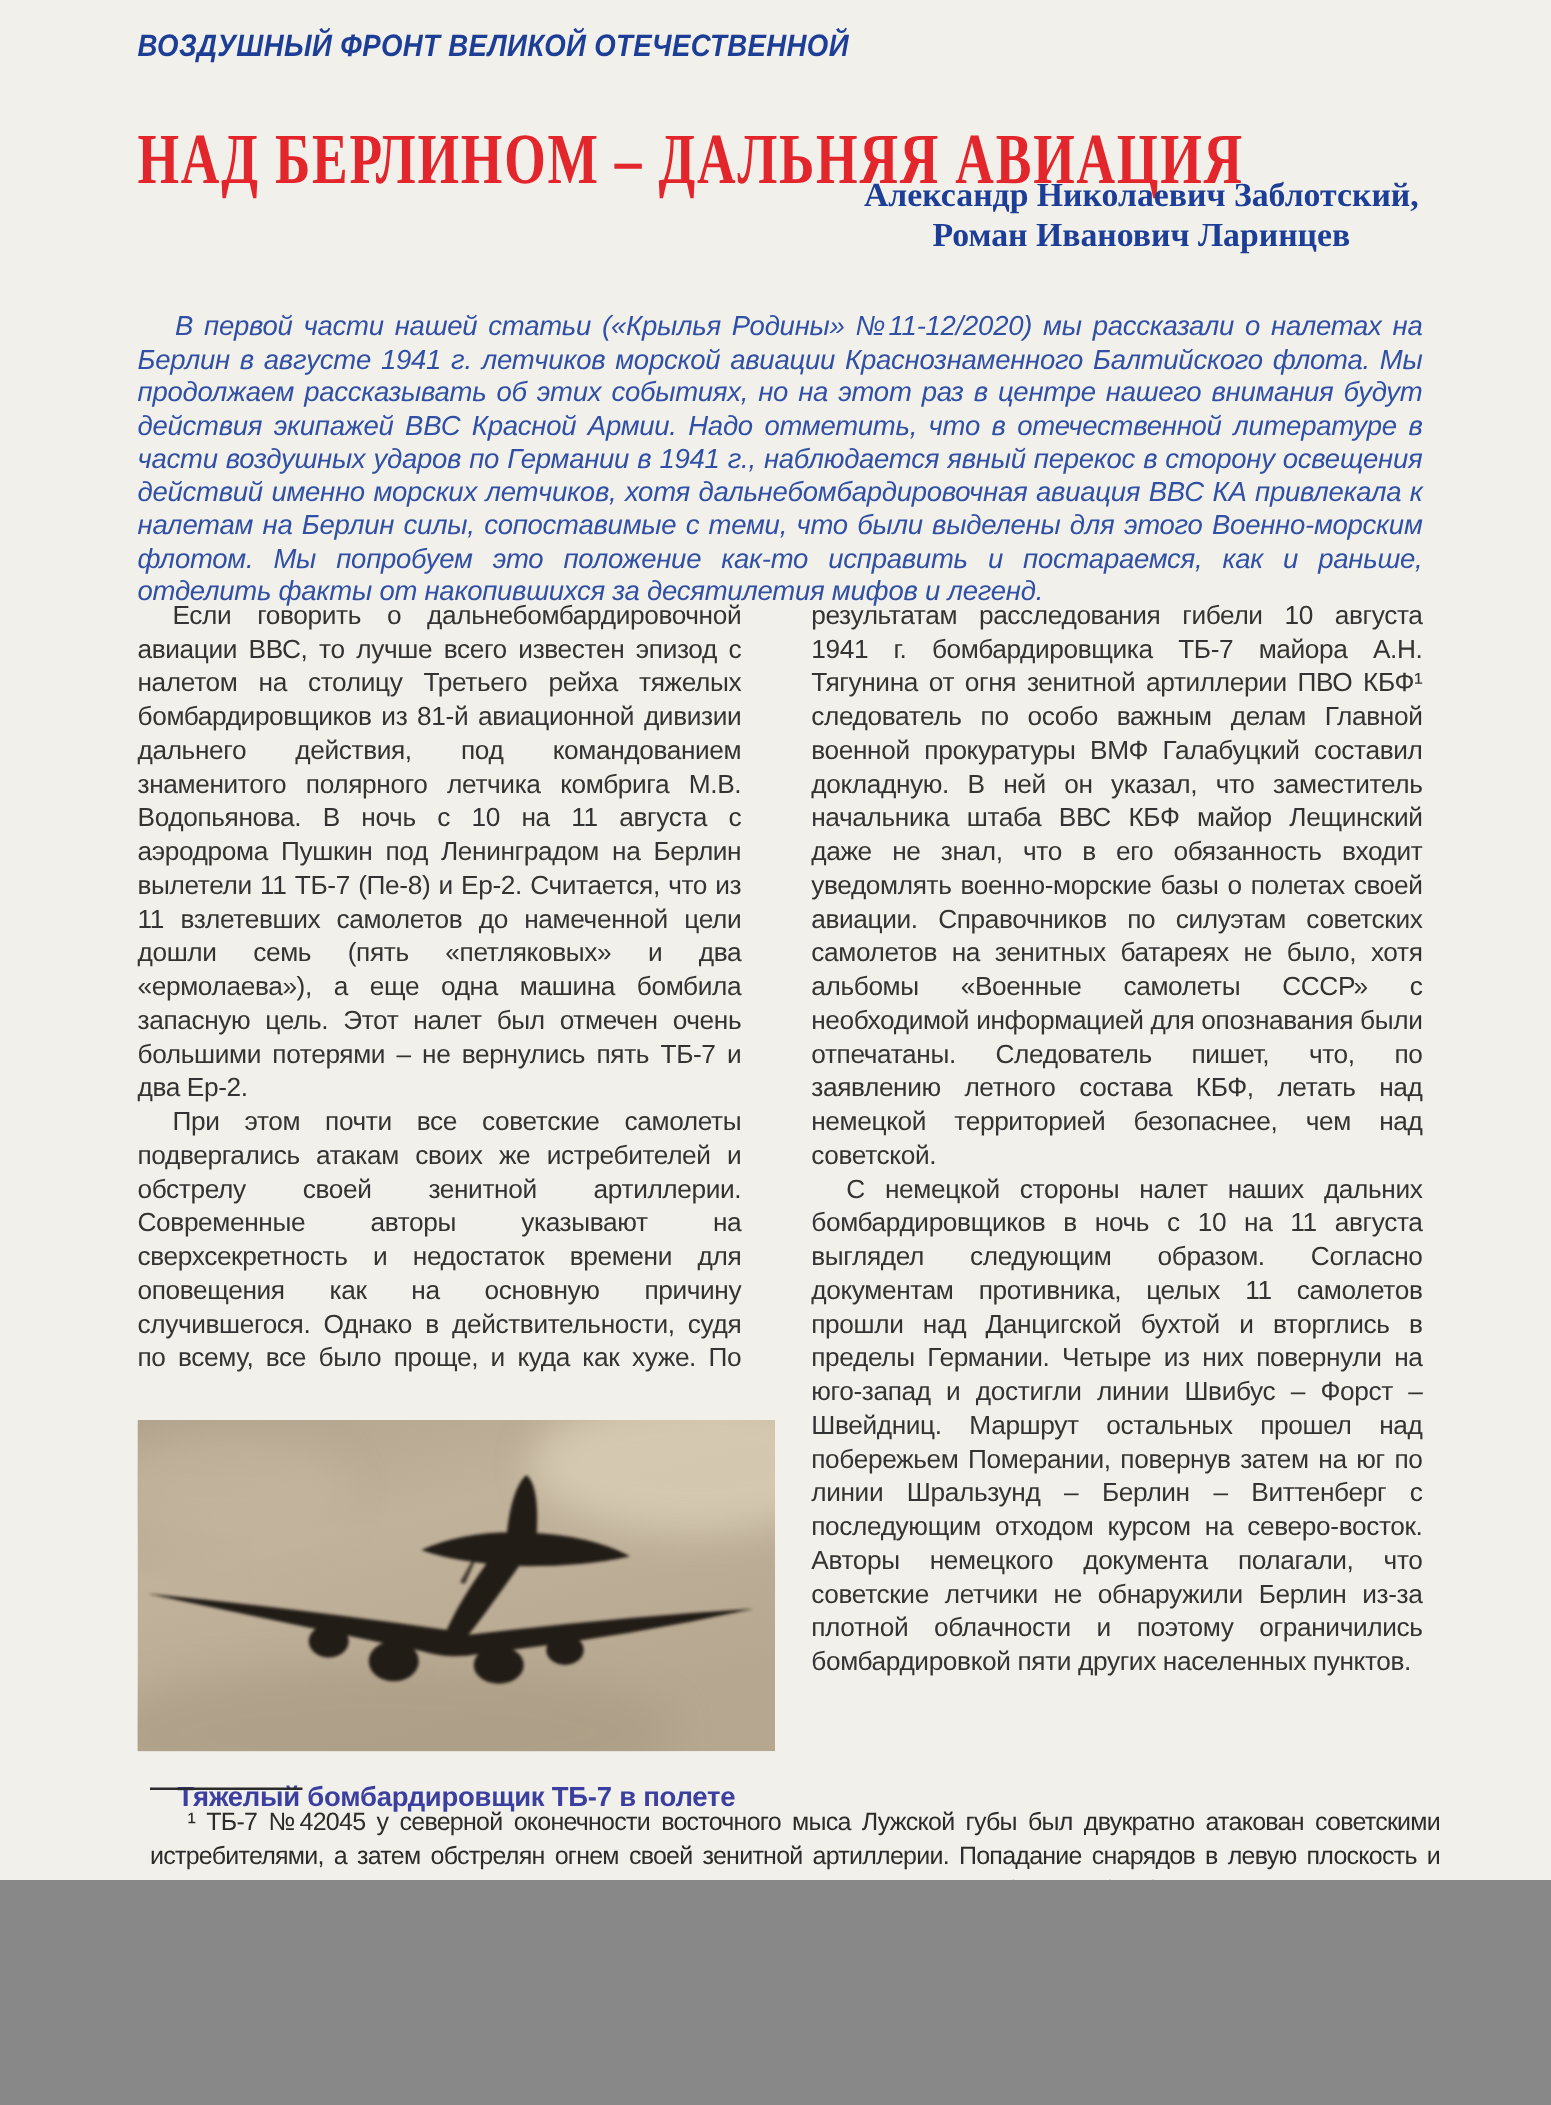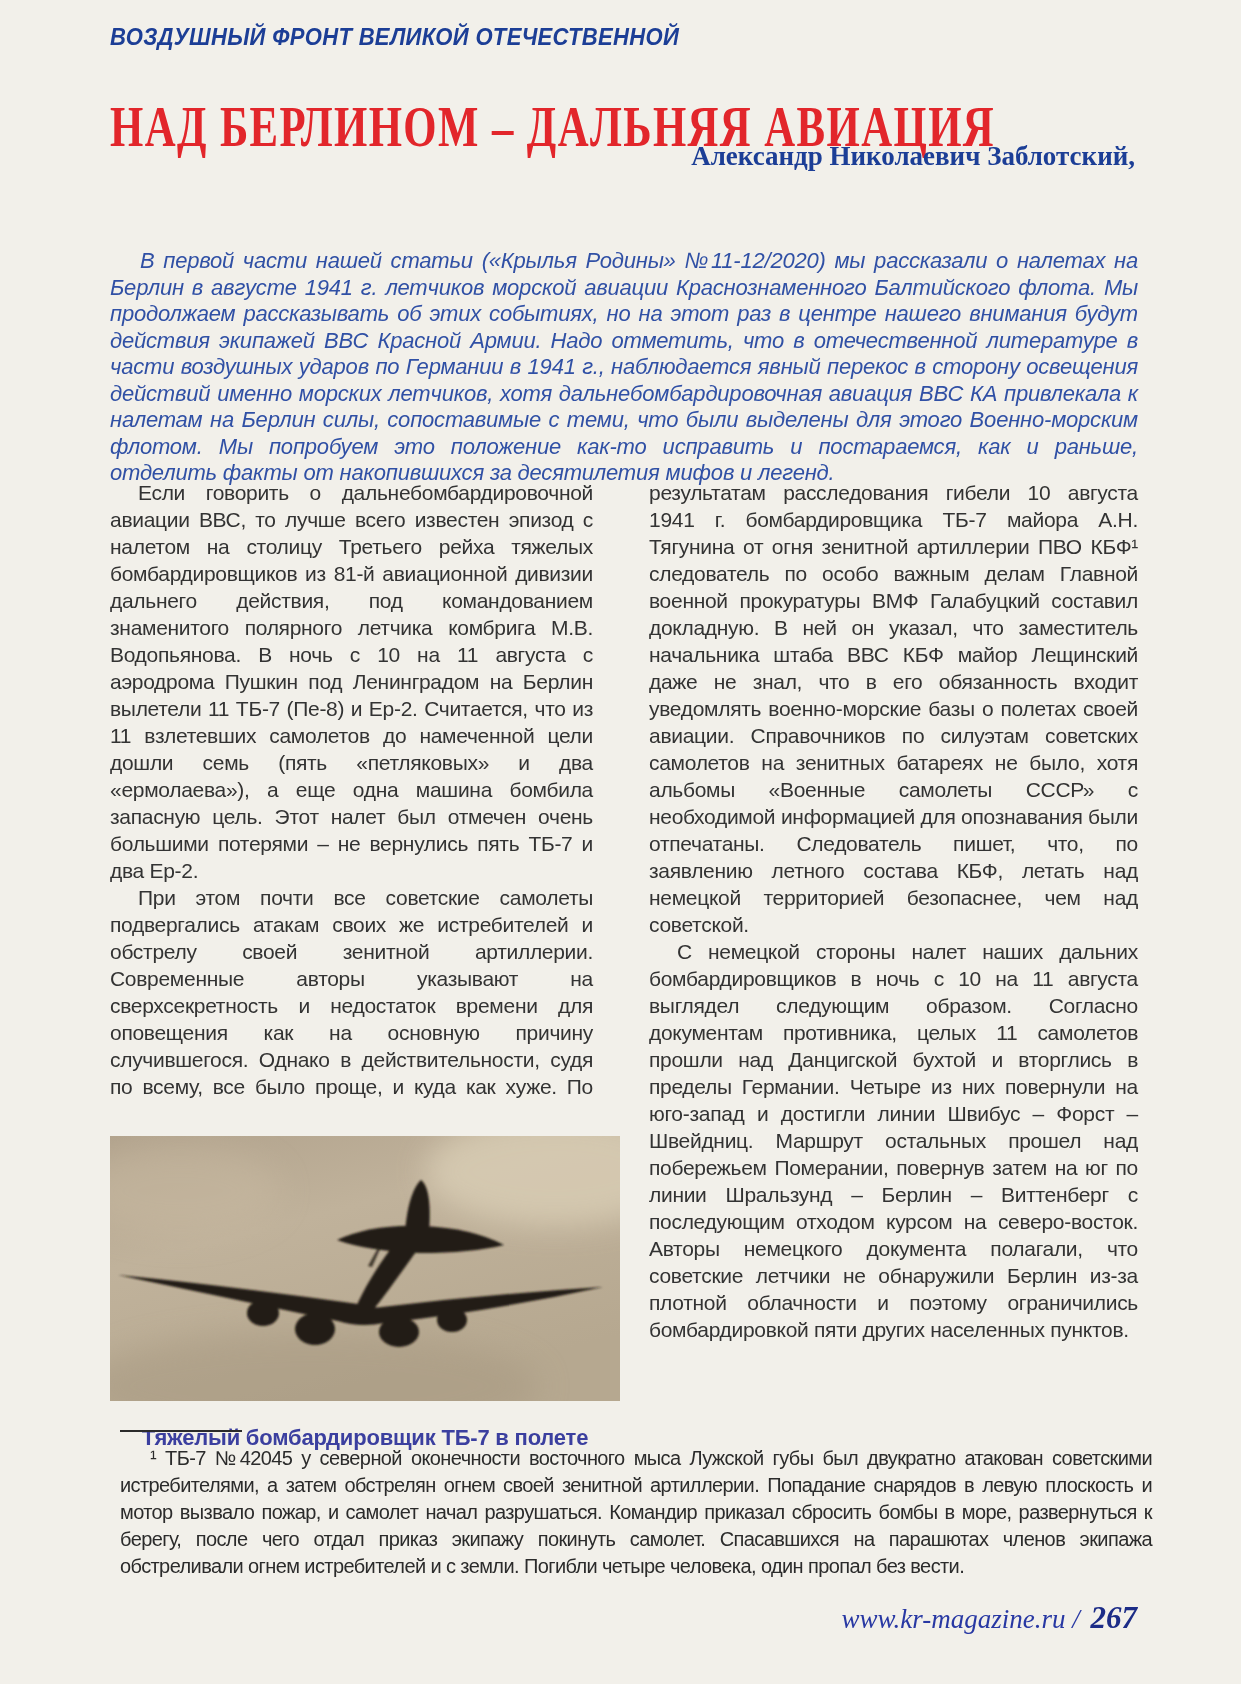--- a/index.html
+++ b/index.html
@@ -1,17 +1,17 @@
 <!DOCTYPE html>
 <html lang="ru"><head>
 <meta charset="utf-8">
 <style>
   html,body { margin:0; padding:0; background:#888; }
   .page {
-    position:relative; width:1241px; height:1684px; margin:0 auto;
+    position:relative; width:1241px; height:1504px; margin:0 auto;
     background:#f2f0ea; overflow:hidden;
     font-family:"Liberation Sans", sans-serif;
   }
   .kicker {
     position:absolute; left:110px; top:22px;
     font:italic 700 23px "Liberation Sans", sans-serif;
     color:#1c3e96; letter-spacing:.3px;
     transform:scale(.96,1.08); transform-origin:left top;
     white-space:nowrap;
   }
@@ -73,20 +73,21 @@
 <body>
 
 <div class="page">
 
   <div class="kicker">ВОЗДУШНЫЙ ФРОНТ ВЕЛИКОЙ ОТЕЧЕСТВЕННОЙ</div>
 
   <h1 class="title">НАД БЕРЛИНОМ – ДАЛЬНЯЯ АВИАЦИЯ</h1>
 
   <div class="authors">
     <div>Александр Николаевич Заблотский,</div>
+    <div>Роман Иванович Ларинцев</div>
   </div>
 
   <p class="lede">В первой части нашей статьи («Крылья Родины» №11-12/2020) мы рассказали о налетах на Берлин в августе 1941 г. летчиков морской авиации Краснознаменного Балтийского флота. Мы продолжаем рассказывать об этих событиях, но на этот раз в центре нашего внимания будут действия экипажей ВВС Красной Армии. Надо отметить, что в отечественной литературе в части воздушных ударов по Германии в 1941 г., наблюдается явный перекос в сторону освещения действий именно морских летчиков, хотя дальнебомбардировочная авиация ВВС КА привлекала к налетам на Берлин силы, сопоставимые с теми, что были выделены для этого Военно-морским флотом. Мы попробуем это положение как-то исправить и постараемся, как и раньше, отделить факты от накопившихся за десятилетия мифов и легенд.</p>
 
   <div class="columns">
     <div class="col col-left">
       <p class="ind">Если говорить о дальнебомбардировочной авиации ВВС, то лучше всего известен эпизод с налетом на столицу Третьего рейха тяжелых бомбардировщиков из 81-й авиационной дивизии дальнего действия, под командованием знаменитого полярного летчика комбрига М.В. Водопьянова. В ночь с 10 на 11 августа с аэродрома Пушкин под Ленинградом на Берлин вылетели 11 ТБ-7 (Пе-8) и Ер-2. Считается, что из 11 взлетевших самолетов до намеченной цели дошли семь (пять «петляковых» и два «ермолаева»), а еще одна машина бомбила запасную цель. Этот налет был отмечен очень большими потерями – не вернулись пять ТБ-7 и два Ер-2.</p>
       <p class="ind fill-last">При этом почти все советские самолеты подвергались атакам своих же истребителей и обстрелу своей зенитной артиллерии. Современные авторы указывают на сверхсекретность и недостаток времени для оповещения как на основную причину случившегося. Однако в действительности, судя по всему, все было проще, и куда как хуже. По</p>
 
       <div class="photo-wrap">

